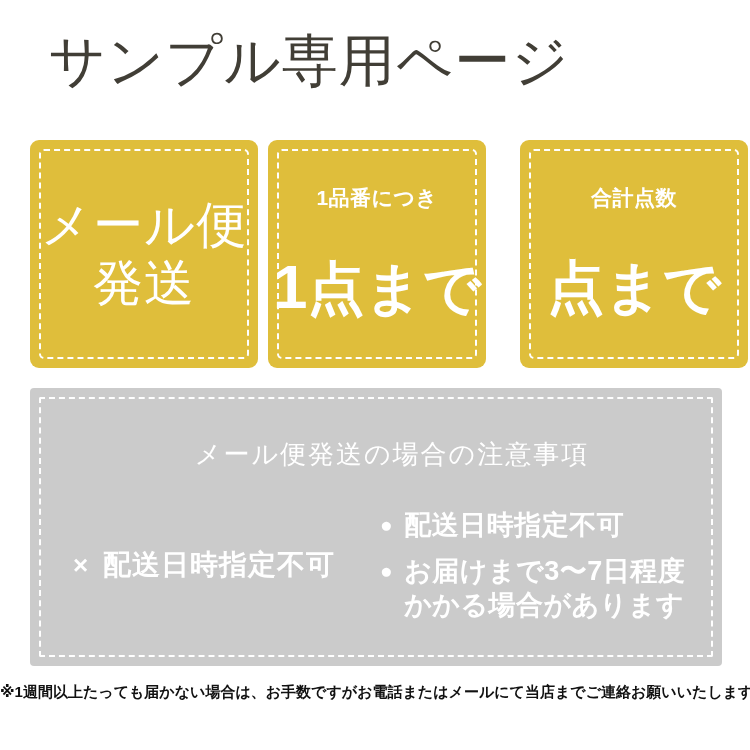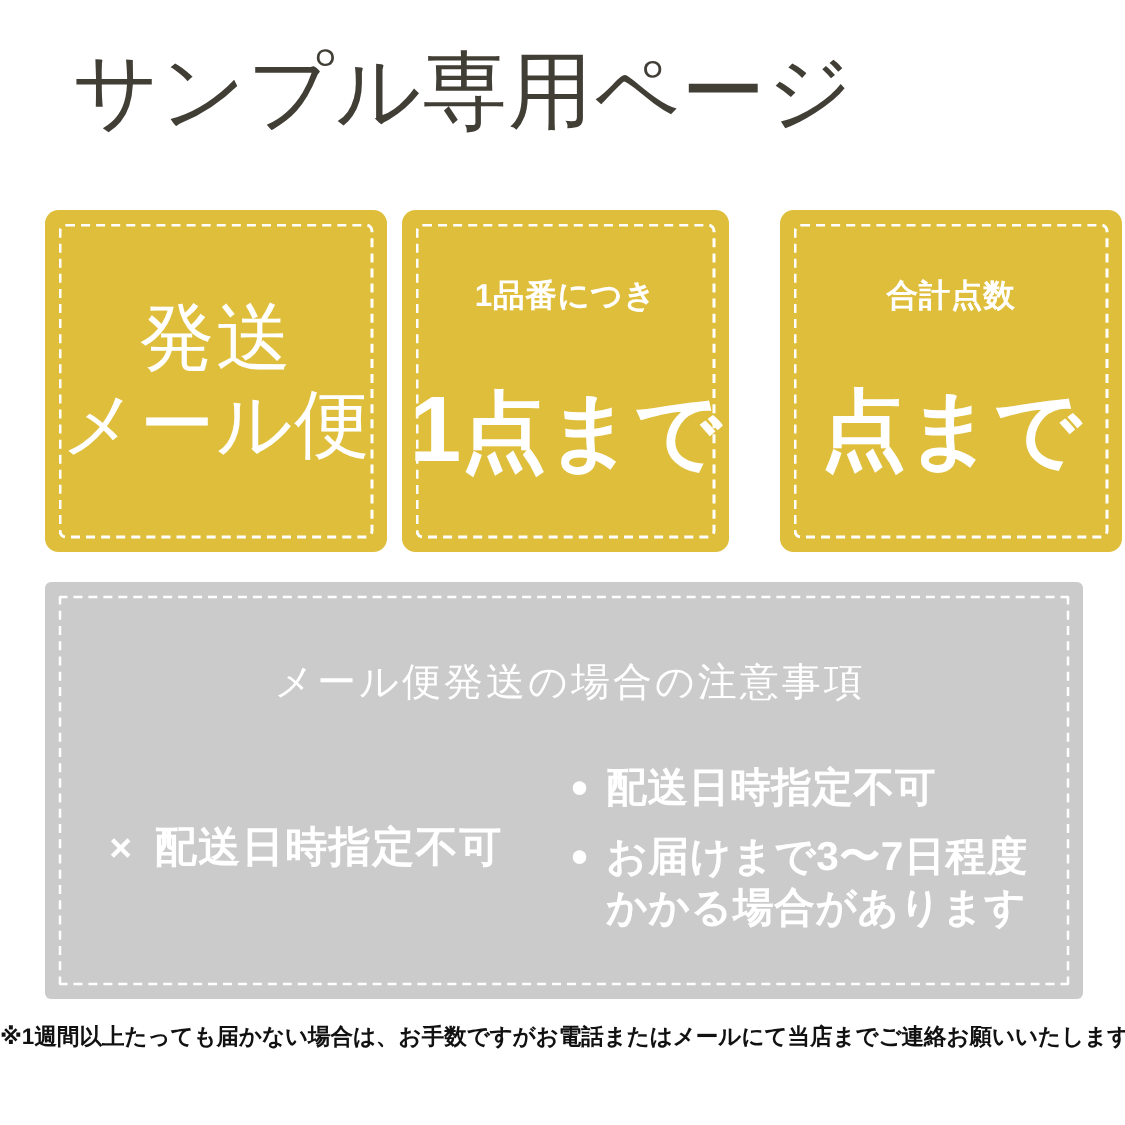--- a/index.html
+++ b/index.html
@@ -130,21 +130,21 @@
     left: 9px;
     top: 9px;
     right: 9px;
     bottom: 9px;
     border: 2px dashed #ffffff;
     border-radius: 2px;
     pointer-events: none;
   }
   .notice-title {
     position: absolute;
-    left: 4px;
+    left: 16px;
     top: 50px;
     width: 692px;
     text-align: center;
     font-size: 26px;
     line-height: 32px;
     letter-spacing: 2px;
     color: #ffffff;
     z-index: 2;
   }
   .notice-body {
@@ -222,22 +222,22 @@
 
 <div class="page">
 
   <div class="page-title">サンプル専用ページ</div>
 
   <div class="cards">
 
     <div class="card card-a">
       <span class="card-dash"></span>
       <div class="card-main-2line">
+        <div>メール便</div>
         <div>発送</div>
-        <div>メール便</div>
       </div>
     </div>
 
     <div class="card card-b">
       <span class="card-dash"></span>
       <div class="card-label">1品番につき</div>
       <div class="card-value">
         <span class="num">1</span>
         <span class="suffix">点まで</span>
       </div>

